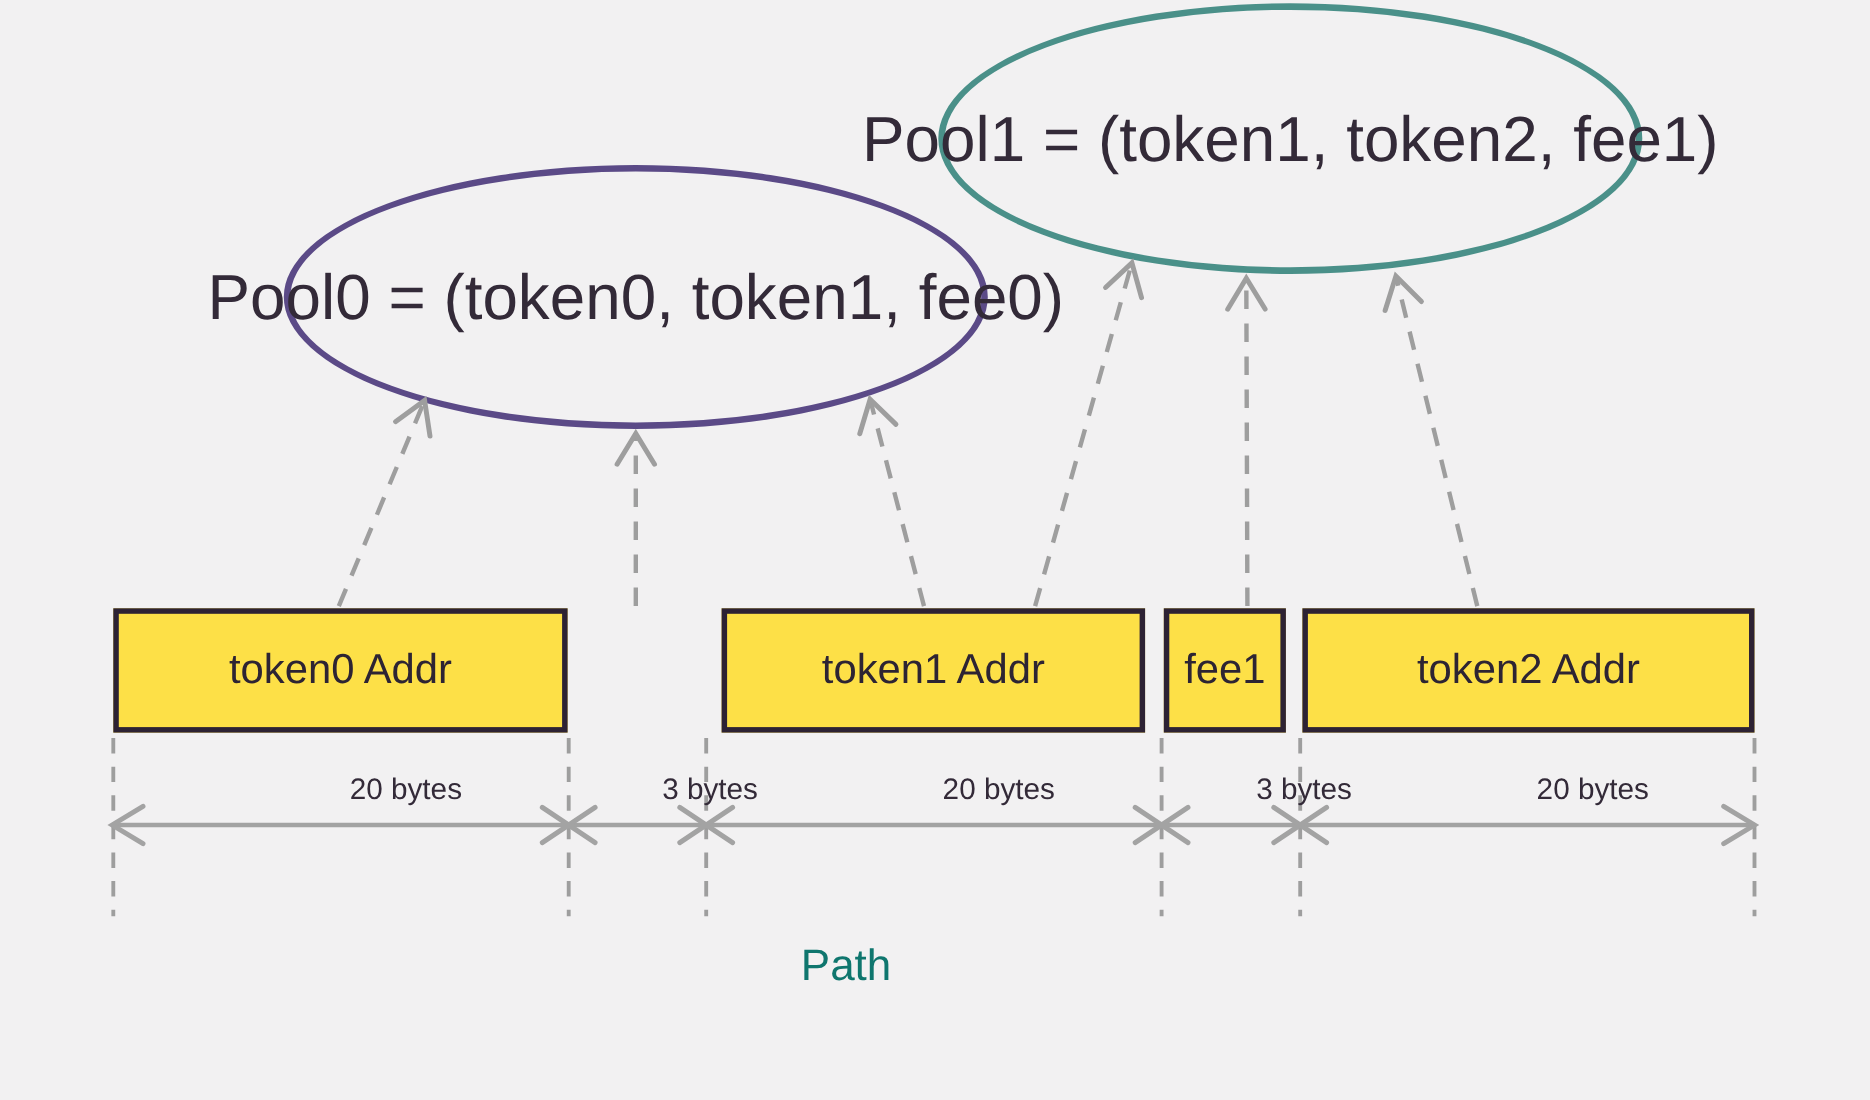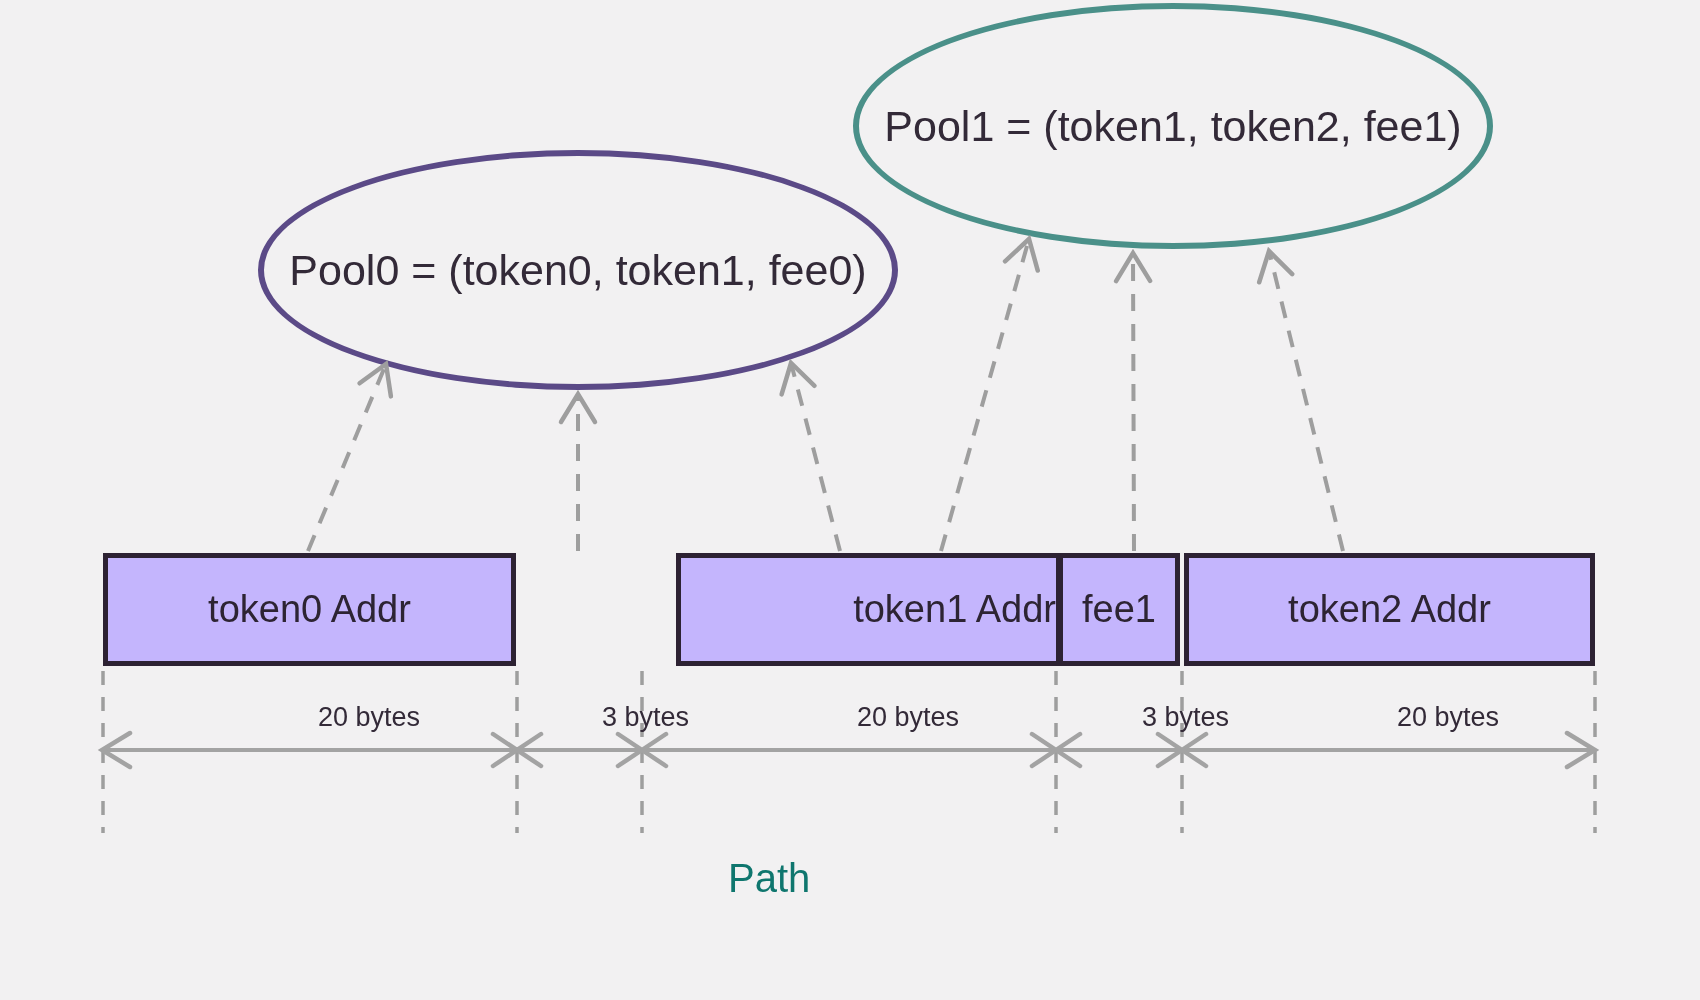--- a/index.html
+++ b/index.html
@@ -3,30 +3,30 @@
 <meta charset="utf-8">
 <style>
   html,body{margin:0;padding:0;}
   body{background:#f2f1f2;font-family:"Liberation Sans","DejaVu Sans",sans-serif;}
   #canvas{position:relative;width:1700px;height:1000px;background:#f2f1f2;overflow:hidden;}
 
   .ellipse{position:absolute;border-radius:50%;display:flex;align-items:center;justify-content:center;
            background:transparent;box-sizing:border-box;}
   .pool0{left:258px;top:150px;width:640px;height:240px;border:6px solid #5b4a87;}
   .pool1{left:853px;top:3px;width:640px;height:246px;border:6px solid #4a9089;}
-  .ellipse span{font-size:43px;color:#332a38;letter-spacing:0px;white-space:nowrap;}
+  .ellipse span{font-size:58px;color:#332a38;letter-spacing:0px;white-space:nowrap;}
 
   .seg{position:absolute;top:553px;height:113px;box-sizing:border-box;
-       background:#c4b5fd;border:5px solid #2d2233;
+       background:#fde047;border:5px solid #2d2233;
        display:flex;align-items:center;justify-content:center;}
   .seg span{font-size:38px;color:#2d2433;white-space:nowrap;}
   .seg-token0{left:103px;width:413px;}
   .seg-fee0{left:520px;width:122px;}
-  .seg-token1{left:676px;width:385px;justify-content:flex-end;}
-  .seg-fee1{left:1058px;width:122px;}
+  .seg-token1{left:656px;width:385px;}
+  .seg-fee1{left:1058px;width:111px;}
   .seg-token2{left:1184px;width:411px;text-align:right;}
 
   .bytes{position:absolute;top:702px;width:220px;text-align:right;
          font-size:27px;color:#332a38;white-space:nowrap;}
   .b0{left:200px;} .b1{left:469px;} .b2{left:739px;} .b3{left:1009px;} .b4{left:1279px;}
 
   .caption{position:absolute;left:728px;top:856px;width:200px;text-align:left;
            font-size:40px;color:#0f766e;}
 
   svg.layer{position:absolute;left:0;top:0;pointer-events:none;}

